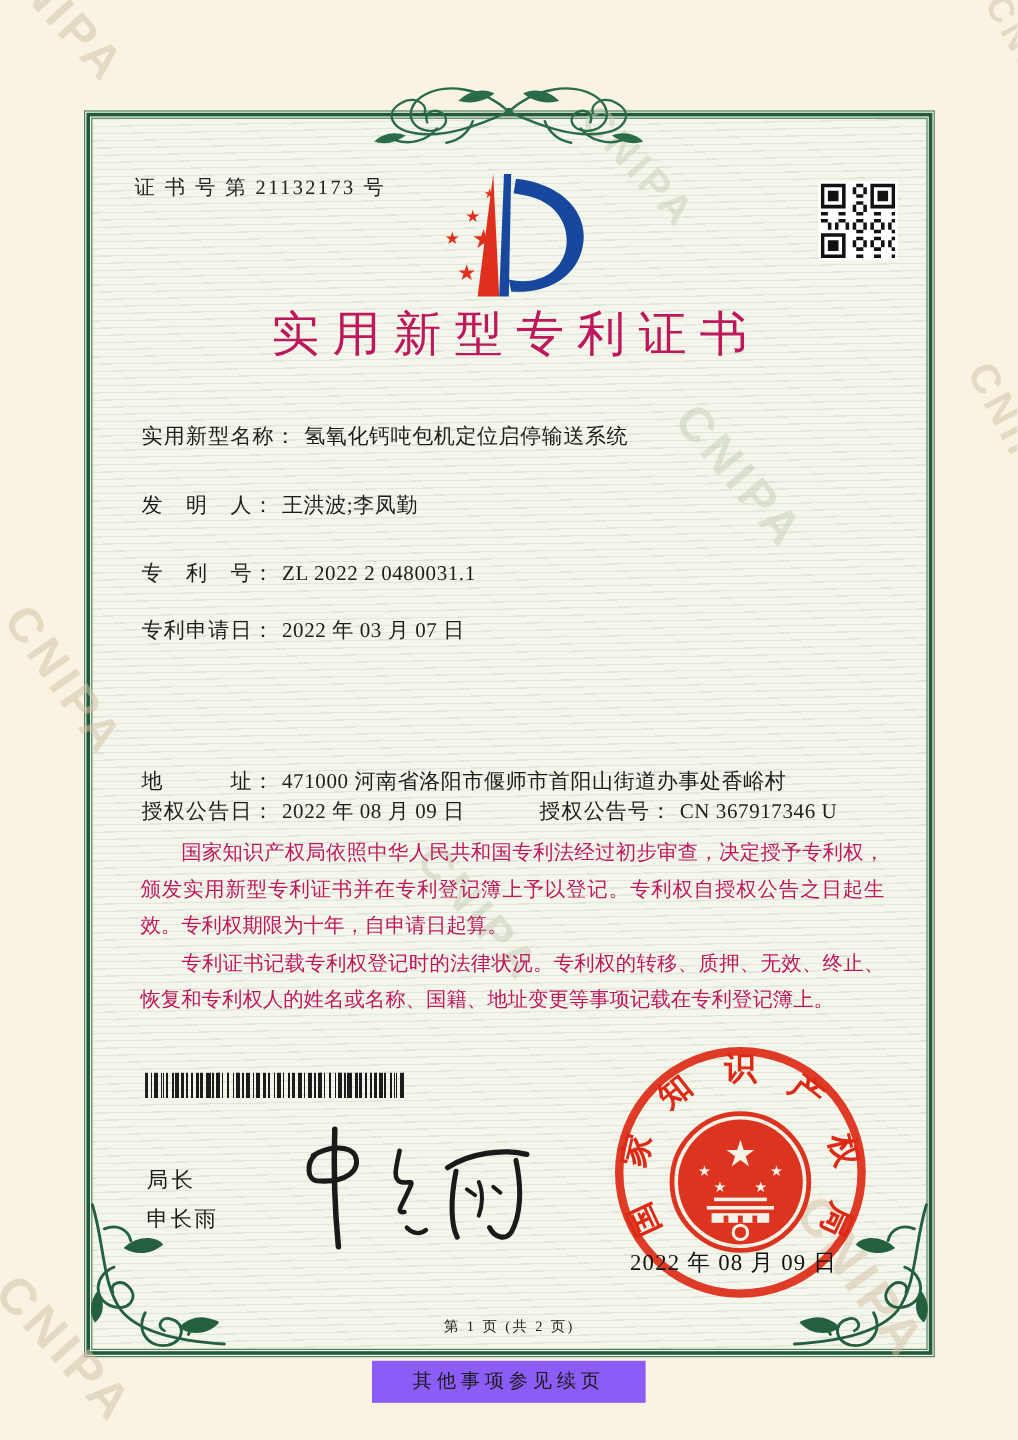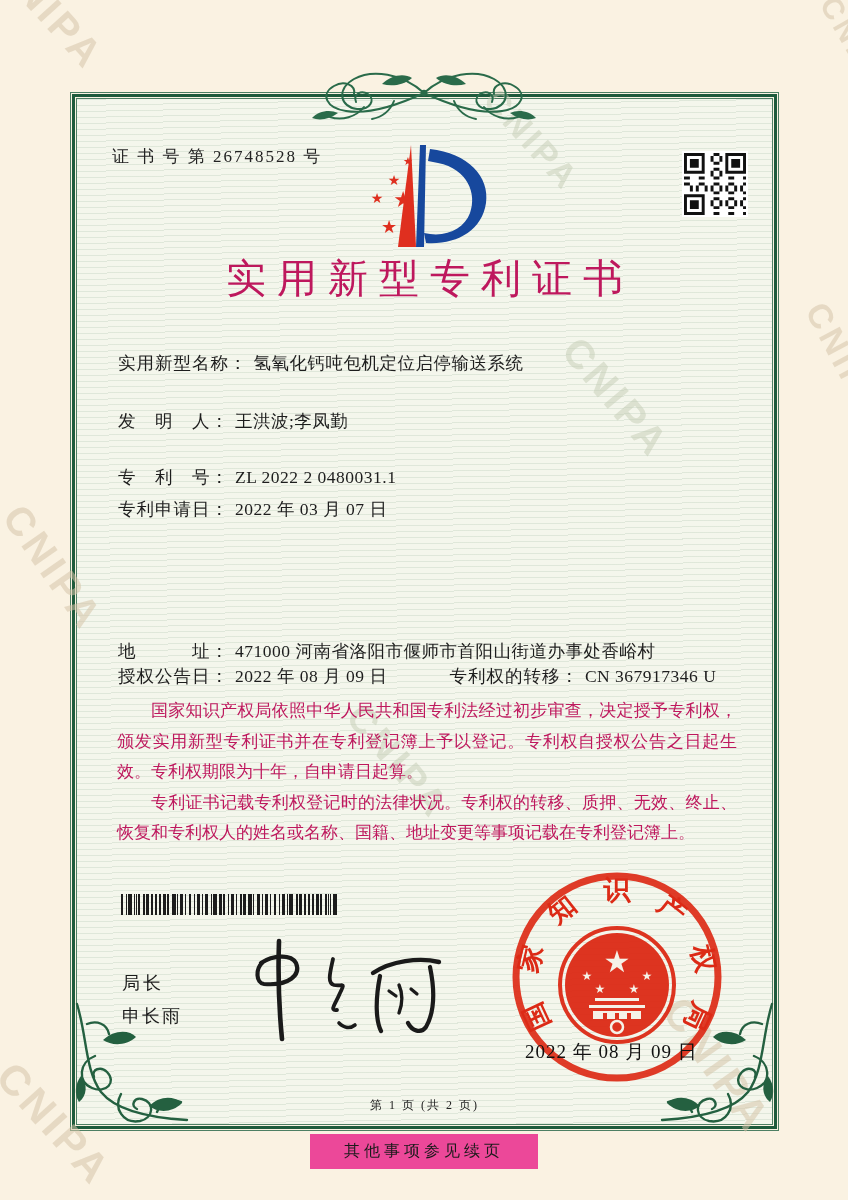--- a/index.html
+++ b/index.html
@@ -36,21 +36,21 @@
 
   .logo { left:281px; top:40px; width:140px; height:118px; }
   .qr { left:605px; top:52px; width:66px; height:66px; background:#fff; padding:2px; }
 
   .title { left:0; top:152px; width:100%; text-align:center; font-size:40px; font-weight:400;
            color:#be185d; letter-spacing:11px; text-indent:11px; }
 
   .field { left:41px; font-size:17.5px; color:#1d1d1d; white-space:nowrap; }
   .field .lab { letter-spacing:1px; }
   .field .val { margin-left:6px; letter-spacing:.5px; }
-  .f1 { top:252px;text-align:center; } .f2 { top:310px; } .f3 { top:366px; } .f4 { top:398px; }
+  .f1 { top:252px;text-align:center; } .f2 { top:310px; } .f3 { top:366px; } .f4 { top:414px; }
   .f5 { top:462px; } .f6 { top:540px; } .f7 { top:565px; }
   .gap2 { margin-left:62px; }
 
   .paras { left:40px; top:597px; width:620px; font-size:17px; line-height:30.5px;
            color:#be185d; text-align:justify; }
   .paras p { text-indent:2em; }
 
   .barcode { left:44px; top:795px; width:216px; height:21px;
     background-image:
       repeating-linear-gradient(90deg,#1c1c1c 0 2px,rgba(0,0,0,0) 2px 5px,#1c1c1c 5px 6px,rgba(0,0,0,0) 6px 8px,#1c1c1c 8px 11px,rgba(0,0,0,0) 11px 13px,#1c1c1c 13px 14px,rgba(0,0,0,0) 14px 17px),
@@ -62,21 +62,21 @@
                   font-family:Liberation Sans, sans-serif; }
   .signature { left:150px; top:832px; width:230px; height:125px; }
 
   .seal { left:430px; top:768px; width:220px; height:220px; }
   .seal-date { left:448px; top:940px; width:210px; font-size:19px; color:#111; z-index:4;
                letter-spacing:1px; white-space:nowrap; }
 
   .page-num { left:0; top:998px; width:100%; text-align:center; font-size:12px; color:#222; letter-spacing:2px; }
 
   .cont-note { position:absolute; left:50%; top:1134px; transform:translateX(-50%);
-               background:#ec4899; padding:7px 34px; font-size:16px; letter-spacing:4px;
+               background:#8b5cf6; padding:7px 34px; font-size:16px; letter-spacing:4px;
                color:#1b1b1b; z-index:3; white-space:nowrap; }
 
   .ornament { position:absolute; z-index:5; pointer-events:none; }
   .orn-top { left:264px; top:63px; width:320px; height:60px; }
   .orn-bl  { left:56px;  top:998px; width:150px; height:140px; }
   .orn-br  { left:643px; top:998px; width:150px; height:140px; transform:scaleX(-1); }
 </style>
 </head>
 <body>
 
@@ -146,21 +146,21 @@
     </g>
     <g fill="#246040">
       <path d="M42,42 C52,32 68,31 75,39 C65,48 51,48 42,42 Z"></path>
       <path d="M88,108 C98,98 112,97 121,105 C111,115 97,115 88,108 Z"></path>
       <path d="M20,78 C14,86 13,96 18,104 C26,98 27,86 20,78 Z"></path>
     </g>
   </svg>
 
   <div class="stage">
 
-    <div class="cert-no">证 书 号 第 26748528 号</div>
+    <div class="cert-no">证 书 号 第 21132173 号</div>
 
     <svg class="logo" viewBox="0 0 140 118">
       <path d="M66,94 C88,99 106,90 112,74 C119,55 110,30 80,24 L70,22 L72,10 C110,14 132,38 128,64 C124,92 98,106 68,104 Z" fill="#17489d"></path>
       <path d="M62,6 L68,6 L66,108 L58,108 Z" fill="#17489d"></path>
       <path d="M53,6 L58,108 L40,108 Z" fill="#df2f1f"></path>
       <g fill="#df2f1f" font-family="'DejaVu Sans',sans-serif" text-anchor="middle">
         <text x="50" y="26" font-size="11">★</text>
         <text x="36" y="46" font-size="14">★</text>
         <text x="19" y="64" font-size="14">★</text>
         <text x="45" y="68" font-size="22">★</text>
@@ -185,21 +185,21 @@
     <div class="field f3">
       <span class="lab">专　利　号：</span><span class="val">ZL 2022 2 0480031.1</span>
     </div>
     <div class="field f4">
       <span class="lab">专利申请日：</span><span class="val">2022 年 03 月 07 日</span>
     </div>
     <div class="field f6">
       <span class="lab">地　　　址：</span><span class="val">471000 河南省洛阳市偃师市首阳山街道办事处香峪村</span>
     </div>
     <div class="field f7">
-      <span class="lab">授权公告日：</span><span class="val">2022 年 08 月 09 日</span><span class="lab gap2">专利权的转移：</span><span class="val">CN 367917346 U</span>
+      <span class="lab">授权公告日：</span><span class="val">2022 年 08 月 09 日</span><span class="lab gap2">授权公告号：</span><span class="val">CN 367917346 U</span>
     </div>
 
     <div class="paras">
       <p>国家知识产权局依照中华人民共和国专利法经过初步审查，决定授予专利权，颁发实用新型专利证书并在专利登记簿上予以登记。专利权自授权公告之日起生效。专利权期限为十年，自申请日起算。</p>
       <p>专利证书记载专利权登记时的法律状况。专利权的转移、质押、无效、终止、恢复和专利权人的姓名或名称、国籍、地址变更等事项记载在专利登记簿上。</p>
     </div>
 
     <div class="barcode"></div>
 
     <div class="signer-title">局长</div>

